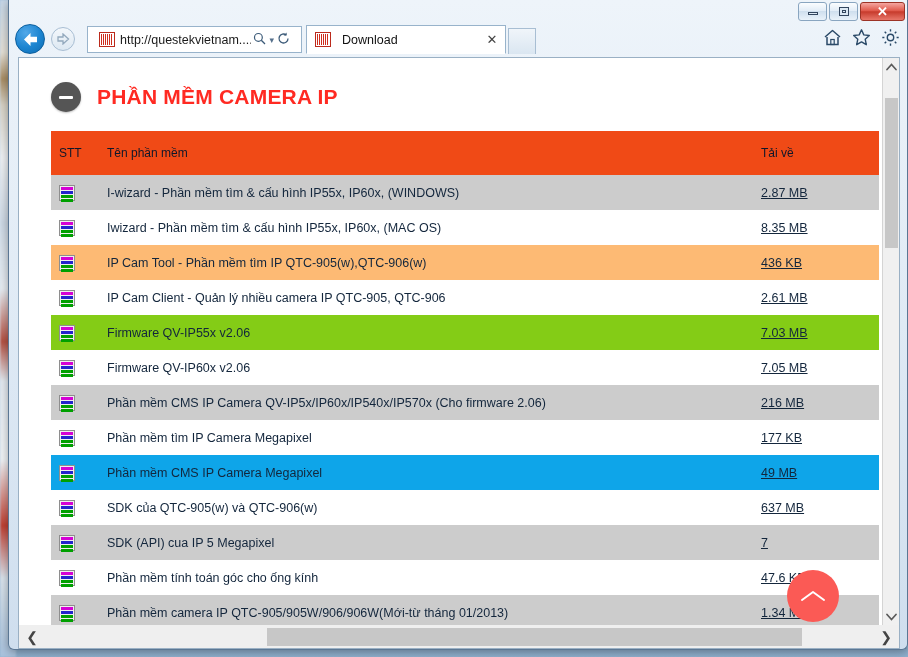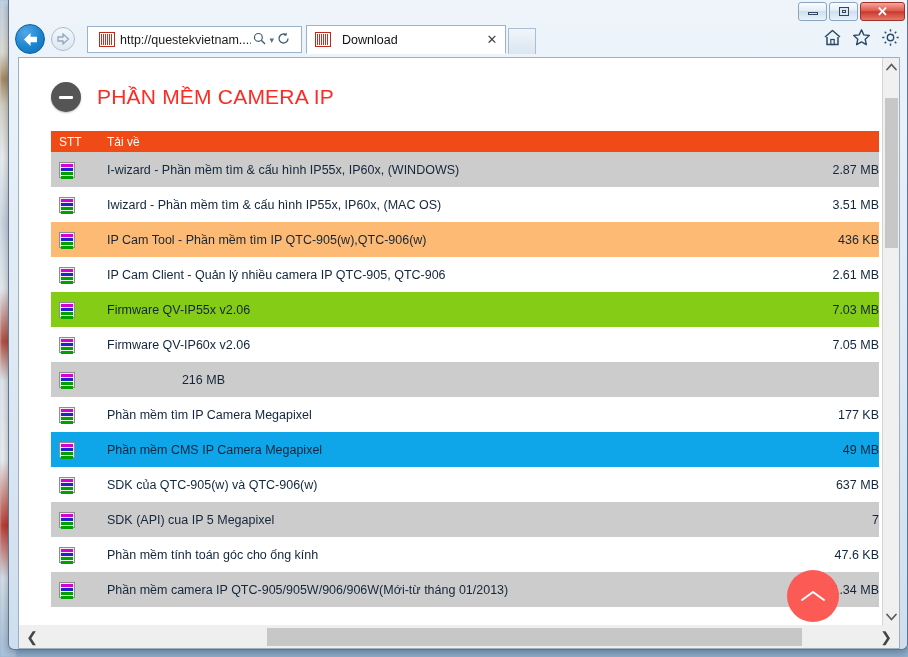--- a/index.html
+++ b/index.html
@@ -209,44 +209,44 @@
     width: 30px; height: 30px; border-radius: 50%;
     background: #555555;
     display: flex; align-items: center; justify-content: center;
     cursor: pointer; flex: 0 0 30px;
     box-shadow: 0 1px 2px rgba(0,0,0,.25);
   }
   #collapse-icon i { display:block; width:14px; height:3px; background:#fff; border-radius:1px;}
   #page-title {
     color: #ff2a22;
     font-size: 21px;
-    font-weight: normal;
+    font-weight: bold;
     letter-spacing: .2px;
     white-space: nowrap;
   }
 
   
   #sw-table { position: absolute; left: 32px; top: 73px; width: 828px; }
   #thead {
-    height: 21px; background: #f04a16;
+    height: 44px; background: #f04a16;
     display: flex; align-items: center;
-    color: #ffffff; font-size: 12px;
+    color: #0f172a; font-size: 12px;
   }
   .th-stt { width: 56px; padding-left: 8px; }
   .th-name { flex: 1 1 auto; }
   .th-dl { width: 118px; text-align: left; }
   .trow {
     height: 35px; display: flex; align-items: center;
     font-size: 12.5px; color: #13263c;
   }
   .trow.odd { background: #cccccc; }
   .trow.even { background: #ffffff; }
   .cell-stt { width: 56px; padding-left: 8px; display:flex; align-items:center; }
   .cell-name { flex: 1 1 auto; padding-right: 8px; white-space: nowrap; overflow: hidden; }
-  .cell-dl { width: 118px; text-align: right; color:#13263c; }
+  .cell-dl { width: 118px; text-align: left; color:#13263c;text-decoration:underline; }
   .rar-icon {
     width: 16px; height: 16px; position: relative; display:block;
     background:#efefef; border:1px solid #8e8e8e; cursor:pointer;
   }
   .rar-icon span { position:absolute; left:1px; right:1px; height:3px; }
   .rar-icon .b1 { top:1px;  background:#d400d4; }
   .rar-icon .b2 { top:5px;  background:#2222cc; }
   .rar-icon .b3 { top:9px;  background:#00a000; }
   .rar-icon .b4 { top:13px; background:#00a000; }
 
@@ -395,20 +395,21 @@
       <div id="page-header">
         <div id="collapse-icon">
             <i></i>
           </div>
         <div id="page-title" style="color: rgb(255, 42, 34);">PHẦN MỀM CAMERA IP</div>
       </div>
 
       <div id="sw-table">
         <div id="thead" style="background: rgb(240, 74, 22);">
           <div class="th-stt">STT</div>
+          <div class="th-name">Tên phần mềm</div>
           <div class="th-dl">Tải về</div>
         </div>
         <div id="tbody">
             <div class="trow odd" style="background: rgb(204, 204, 204);">
               <div class="cell-stt">
                 <span class="rar-icon">
                   <span class="b1"></span>
                   <span class="b2"></span>
                   <span class="b3"></span>
                   <span class="b4"></span>
@@ -420,21 +421,21 @@
             <div class="trow even">
               <div class="cell-stt">
                 <span class="rar-icon">
                   <span class="b1"></span>
                   <span class="b2"></span>
                   <span class="b3"></span>
                   <span class="b4"></span>
                 </span>
               </div>
               <div class="cell-name">Iwizard - Phần mềm tìm &amp; cấu hình IP55x, IP60x, (MAC OS)</div>
-              <div class="cell-dl">3.51 MB</div>
+              <div class="cell-dl">8.35 MB</div>
             </div>
             <div class="trow odd" style="background: #fdba74;">
               <div class="cell-stt">
                 <span class="rar-icon">
                   <span class="b1"></span>
                   <span class="b2"></span>
                   <span class="b3"></span>
                   <span class="b4"></span>
                 </span>
               </div>
@@ -479,20 +480,21 @@
             </div>
             <div class="trow odd" style="background: rgb(204, 204, 204);">
               <div class="cell-stt">
                 <span class="rar-icon">
                   <span class="b1"></span>
                   <span class="b2"></span>
                   <span class="b3"></span>
                   <span class="b4"></span>
                 </span>
               </div>
+              <div class="cell-name">Phần mềm CMS IP Camera QV-IP5x/IP60x/IP540x/IP570x (Cho firmware 2.06)</div>
               <div class="cell-dl">216 MB</div>
             </div>
             <div class="trow even">
               <div class="cell-stt">
                 <span class="rar-icon">
                   <span class="b1"></span>
                   <span class="b2"></span>
                   <span class="b3"></span>
                   <span class="b4"></span>
                 </span>

